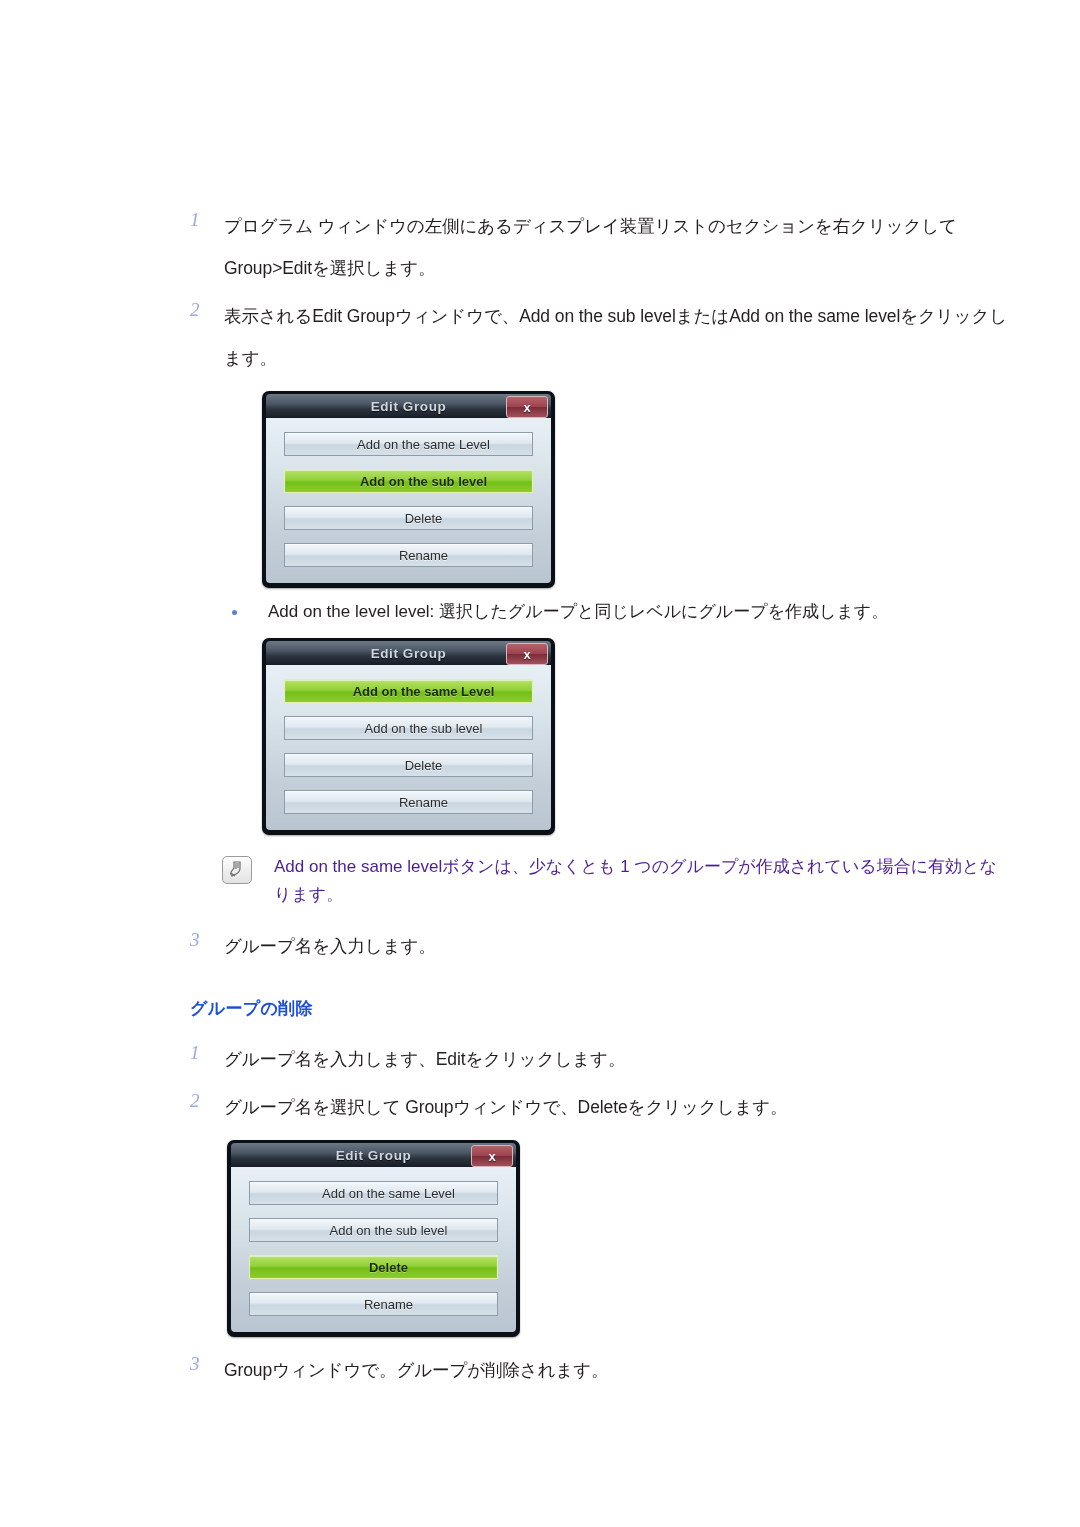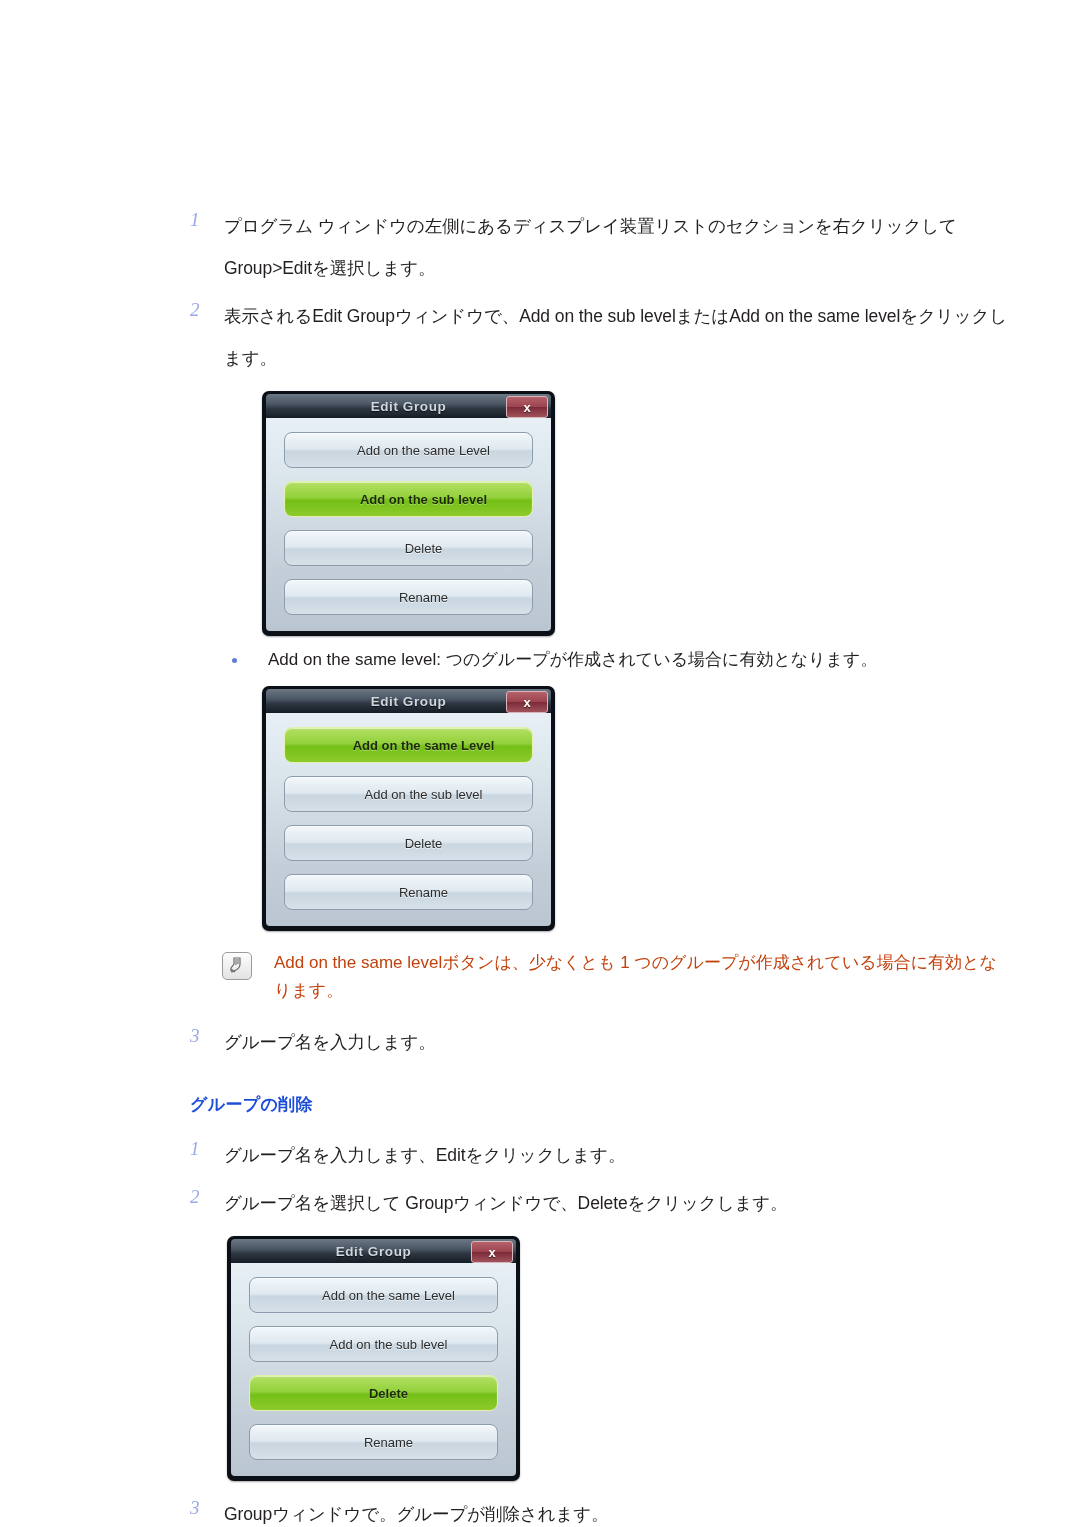--- a/index.html
+++ b/index.html
@@ -94,21 +94,21 @@
     border-radius: 5px;
     background: linear-gradient(180deg,#fdfdfd 0%, #e3e3e3 100%);
     position: relative;
     display: block;
   }
   .note-glyph svg { position: absolute; left: 4px; top: 2px; }
   .note-text {
     flex: 1 1 auto;
     font-size: 17px;
     line-height: 28px;
-    color: #c2410c;
+    color: #4c1d95;
   }
 
   
   .dlg-wrap { margin: 12px 0 0 0; }
   .dlg {
     width: 293px;
     background: #0b1016;
     border-radius: 7px;
     padding: 3px 4px 5px 4px;
     box-shadow: 0 1px 2px rgba(0,0,0,.35);
@@ -145,22 +145,22 @@
     font-size: 13px;
     font-weight: bold;
     text-shadow: 0 1px 1px rgba(0,0,0,.6);
   }
   .dlg-body {
     background: linear-gradient(180deg,#e8f0f6 0%, #dbe5ec 28%, #c3ced8 72%, #b9c5d1 100%);
     border-radius: 0 0 4px 4px;
     padding: 14px 18px 16px 18px;
   }
   .dlg-btn {
-    height: 36px;
-    border-radius: 8px;
+    height: 24px;
+    border-radius: 0;
     display: flex;
     align-items: center;
     justify-content: center;
     font-size: 13px;
     color: #2b2b2b;
     margin-bottom: 13px;
     border: 1px solid #8d9cab;
     background: linear-gradient(180deg,#f2f7fa 0%, #e0e9f0 46%, #c9d6e0 54%, #d6e0e8 100%);
     box-shadow: 0 1px 1px rgba(255,255,255,.6) inset;
     text-shadow: 0 1px 0 rgba(255,255,255,.7);
@@ -209,21 +209,21 @@
         <div class="dlg-btn">Delete</div>
         <div class="dlg-btn">Rename</div>
       </div>
     </div>
   </div>
 
   <div class="bullet">
     <div class="bullet-dot">
         <span></span>
       </div>
-    <div class="bullet-text">Add on the same level: つのグループが作成されている場合に有効となります。</div>
+    <div class="bullet-text">Add on the level level: 選択したグループと同じレベルにグループを作成します。</div>
   </div>
 
   <div class="dlg-wrap ind-1">
     <div class="dlg">
       <div class="dlg-title">
         <span class="dlg-title-text">Edit Group</span>
         <div class="dlg-close">x</div>
       </div>
       <div class="dlg-body">
         <div class="dlg-btn sel">Add on the same Level</div>

